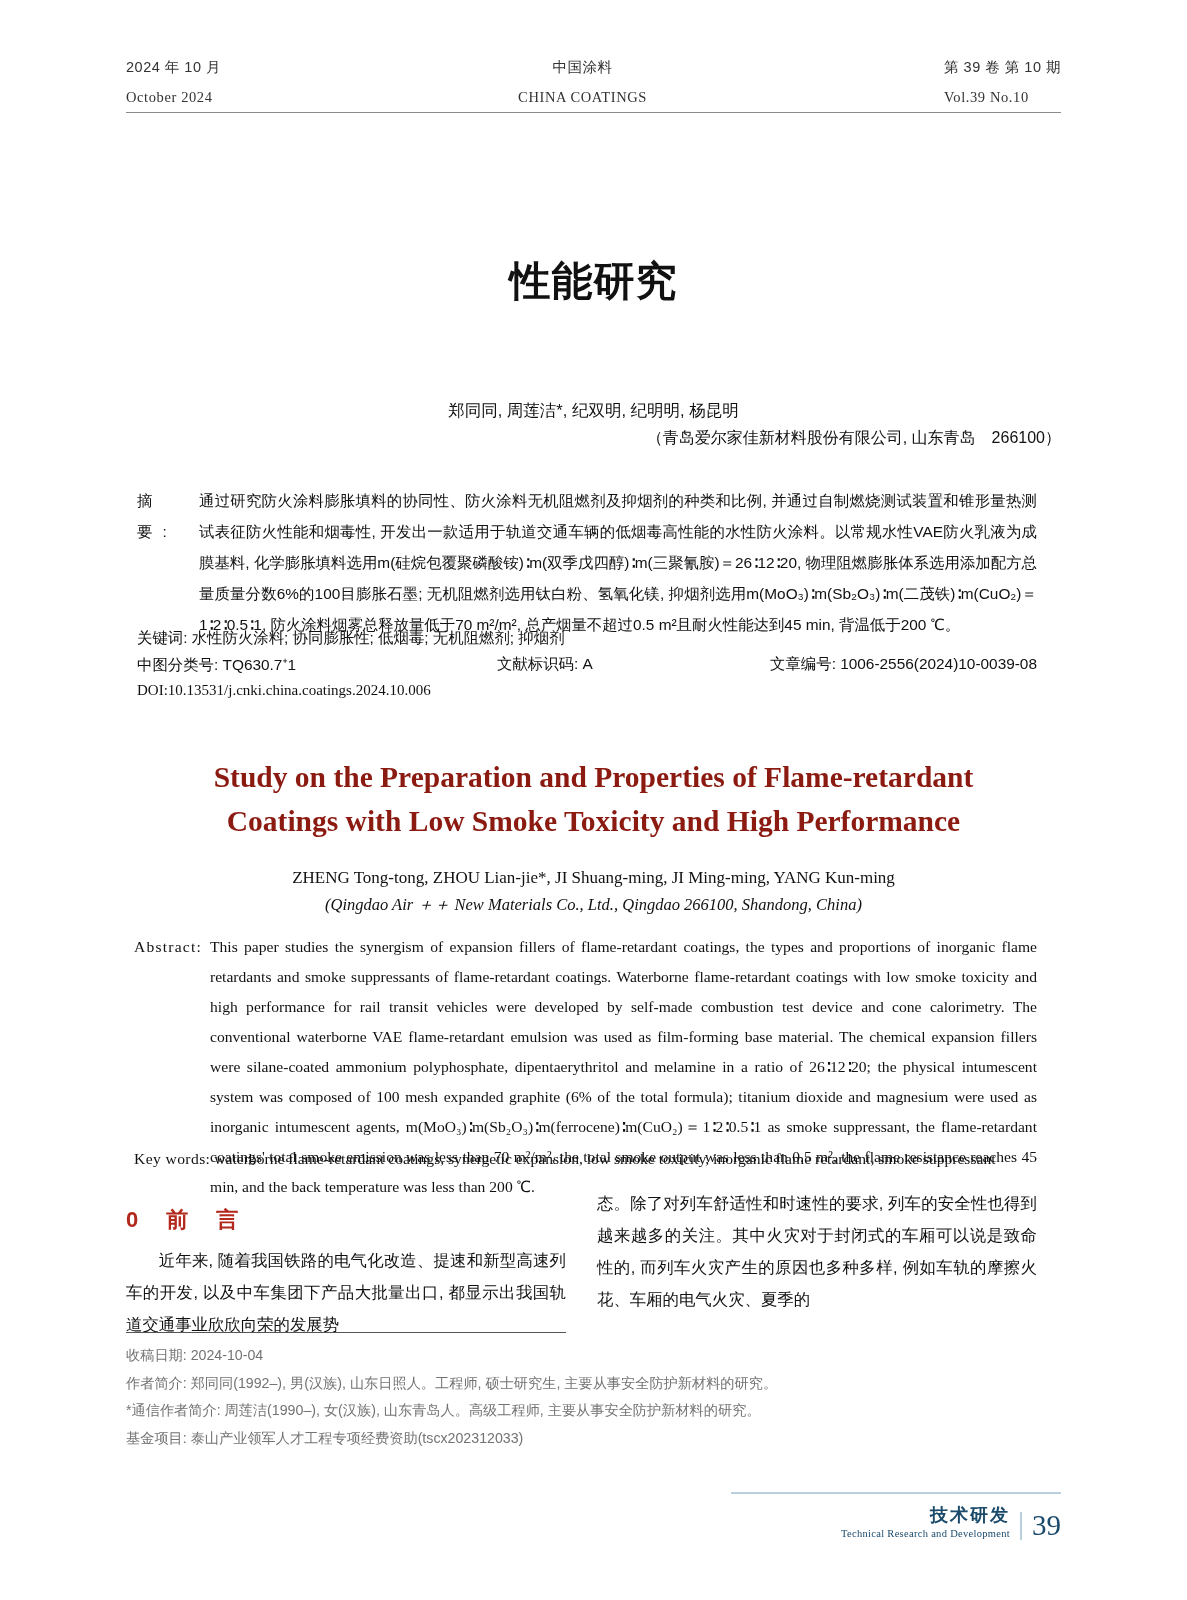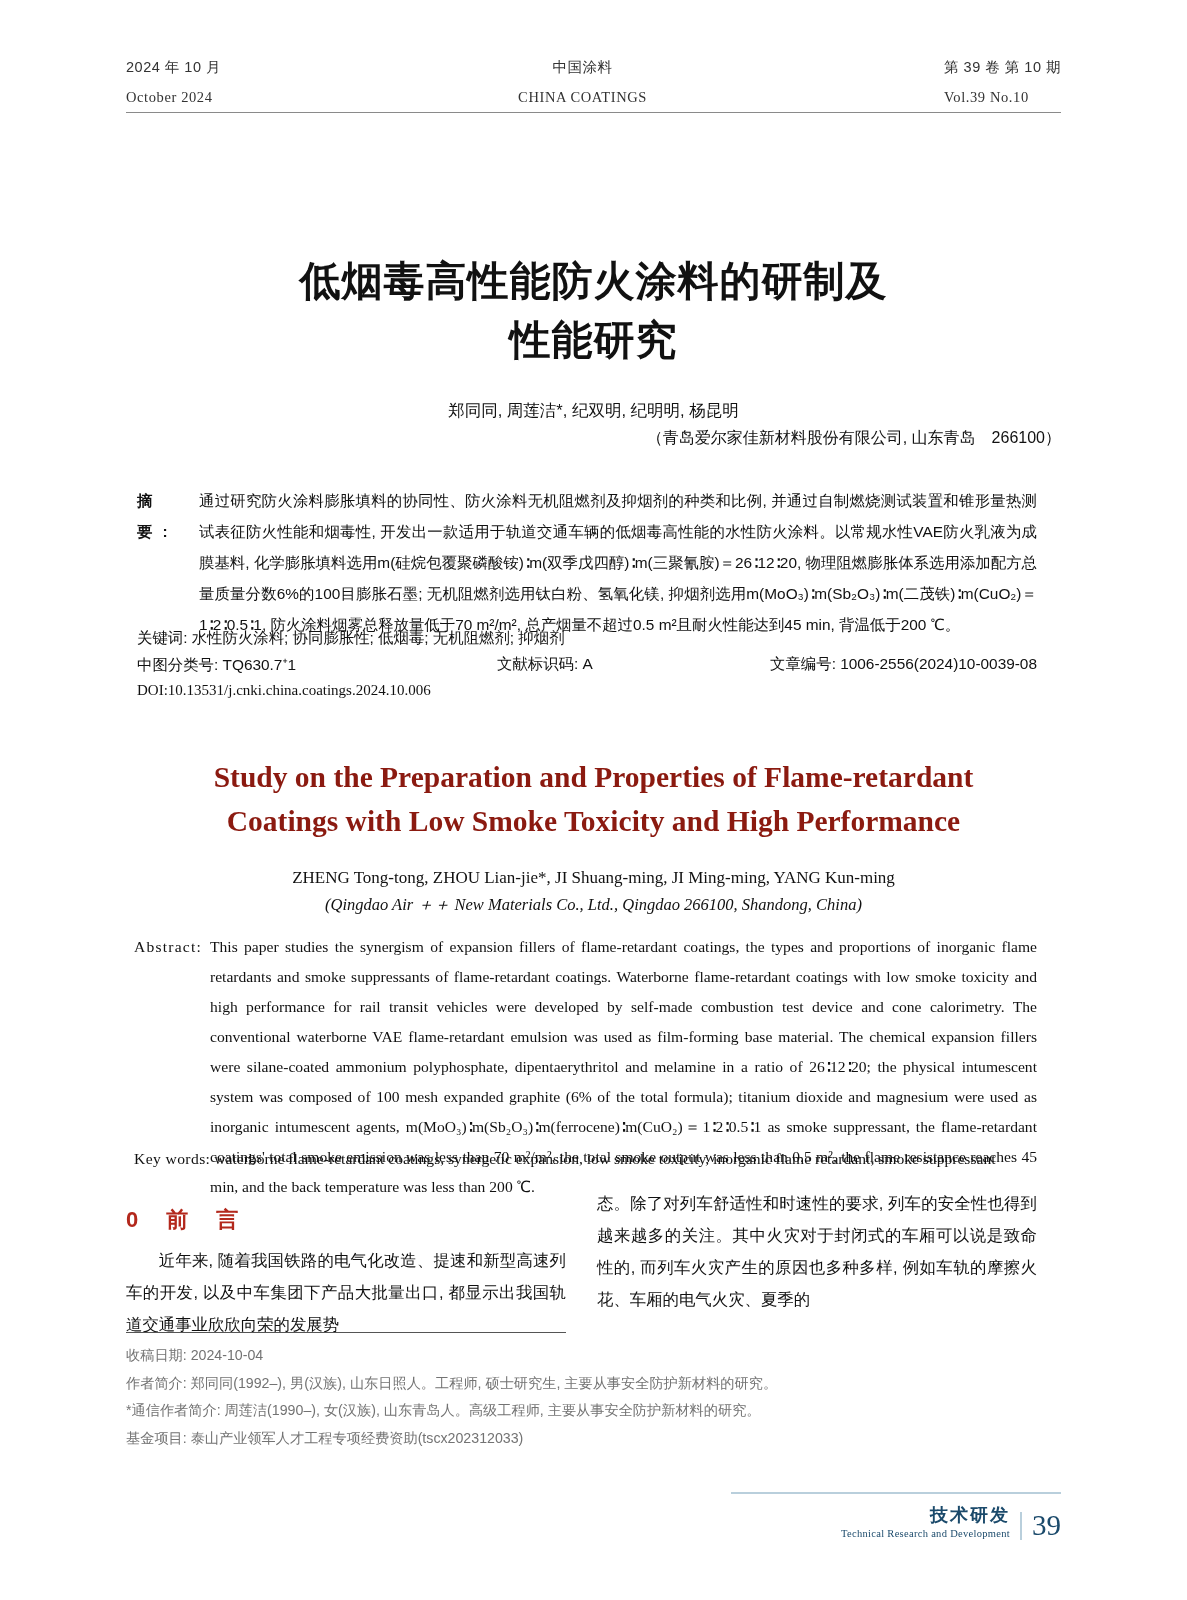--- a/index.html
+++ b/index.html
@@ -98,21 +98,20 @@
     font-family: "Liberation Sans", sans-serif;
     font-size: 15.4px;
     line-height: 2.02;
     color: #111;
     text-align: justify;
   }
   .abs-cn .lbl {
     float: left;
     width: 62px;
     letter-spacing: 10px;
-    font-weight: bold;
   }
   .abs-cn .body {
     margin-left: 62px;
     display: block;
   }
   .kw-cn {
     position: absolute;
     left: 137px;
     top: 628px;
     width: 900px;
@@ -319,21 +318,20 @@
       <span class="en">CHINA COATINGS</span>
     </div>
     <div class="col right">
       <span class="cn">第 39 卷  第 10 期</span>
       <span class="en">Vol.39  No.10</span>
     </div>
   </div>
   <div class="runhead-rule"></div>
 
   <div class="title-cn">
-    <div>低烟毒高性能防火涂料的研制及</div>
     <div>性能研究</div>
   </div>
   <div class="authors-cn">郑同同, 周莲洁*, 纪双明, 纪明明, 杨昆明</div>
   <div class="affil-cn">（青岛爱尔家佳新材料股份有限公司, 山东青岛　266100）</div>
 
   <div class="abs-cn">
     <span class="lbl">摘　要:</span>
     <span class="body">通过研究防火涂料膨胀填料的协同性、防火涂料无机阻燃剂及抑烟剂的种类和比例, 并通过自制燃烧测试装置和锥形量热测试表征防火性能和烟毒性, 开发出一款适用于轨道交通车辆的低烟毒高性能的水性防火涂料。以常规水性VAE防火乳液为成膜基料, 化学膨胀填料选用m(硅烷包覆聚磷酸铵)∶m(双季戊四醇)∶m(三聚氰胺)＝26∶12∶20, 物理阻燃膨胀体系选用添加配方总量质量分数6%的100目膨胀石墨; 无机阻燃剂选用钛白粉、氢氧化镁, 抑烟剂选用m(MoO₃)∶m(Sb₂O₃)∶m(二茂铁)∶m(CuO₂)＝1∶2∶0.5∶1, 防火涂料烟雾总释放量低于70 m²/m², 总产烟量不超过0.5 m²且耐火性能达到45 min, 背温低于200 ℃。</span>
   </div>
   <div class="kw-cn">关键词: 水性防火涂料; 协同膨胀性; 低烟毒; 无机阻燃剂; 抑烟剂</div>

